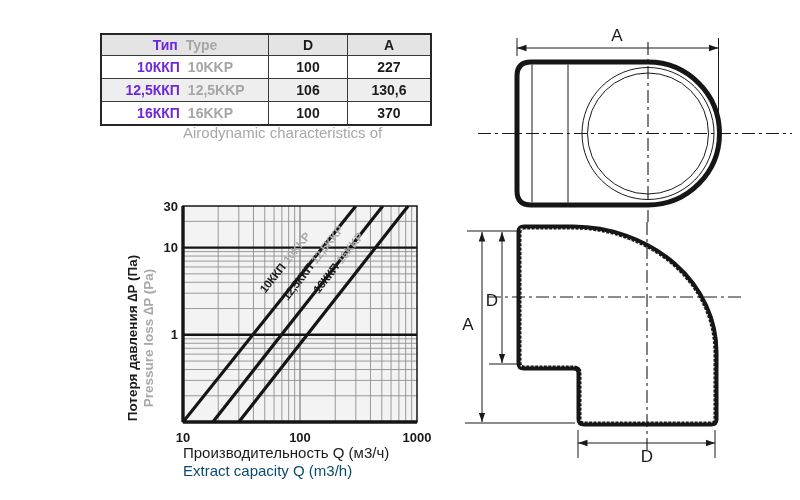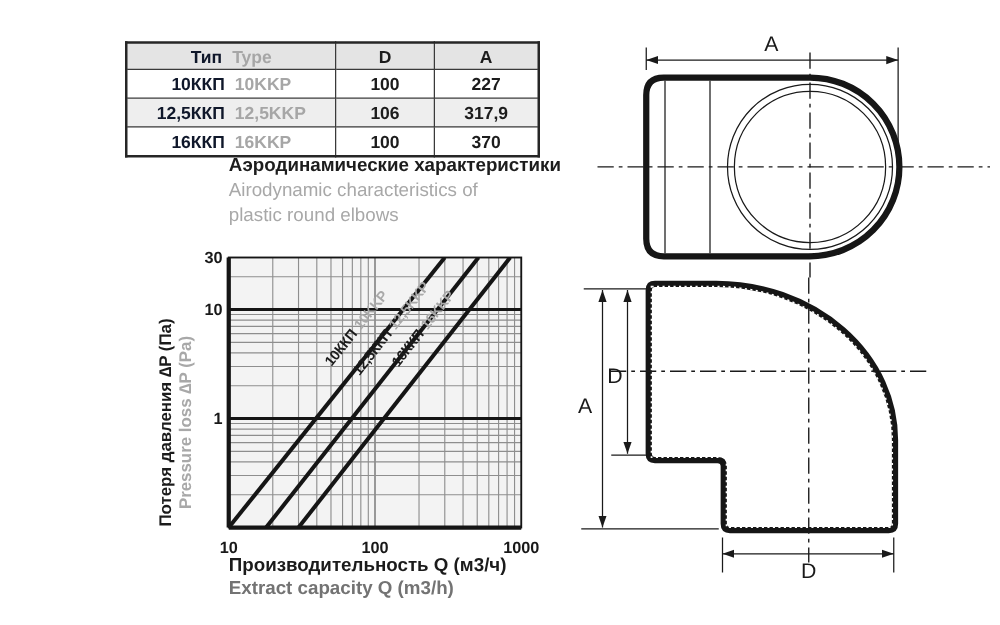--- a/index.html
+++ b/index.html
@@ -6,36 +6,36 @@
   #stage{position:relative;width:800px;height:500px;background:#fff;overflow:hidden;
          font-family:"Liberation Sans", sans-serif;color:#1c1c1c;}
   
   #spec-table{position:absolute;left:100px;top:33px;width:332px;border-collapse:collapse;
               border:2px solid #262626;font-size:14px;}
   #spec-table td,#spec-table th{border:1px solid #3a3a3a;text-align:center;padding:0;
               height:22px;font-weight:600;white-space:nowrap;}
   #spec-table thead th{height:20px;background:#e4e4e4;}
   #spec-table tr.alt{background:#eeeeee;}
   .col-type{width:168px}.col-d{width:80px}.col-a{width:84px}
-  .ru{color:#0f172a;font-weight:600;}
+  .ru{color:#6d28d9;font-weight:600;}
   .en{color:#a6a6a6;font-weight:600;margin-left:8px;}
   
   #chart-title{position:absolute;left:183px;top:123px;font-size:15px;line-height:20px;}
   #chart-title .t-ru{color:#1d1d1d;font-weight:600;}
   #chart-title .t-en{color:#a8a8a8;font-weight:400;}
   
   #y-axis-label{position:absolute;left:22px;top:321px;width:240px;height:34px;
                 transform:rotate(-90deg);transform-origin:center;text-align:center;
                 font-size:13.5px;font-weight:700;line-height:16px;white-space:nowrap;}
   #y-axis-label .t-ru{color:#1b1b1b;}
   #y-axis-label .t-en{color:#a8a8a8;}
-  #x-axis-label{position:absolute;left:183px;top:444px;font-size:15px;font-weight:700;
+  #x-axis-label{position:absolute;left:183px;top:444px;font-size:15px;font-weight:400;
                 line-height:17.5px;white-space:nowrap;}
   #x-axis-label .t-ru{color:#1b1b1b;}
-  #x-axis-label .t-en{color:#737373;}
+  #x-axis-label .t-en{color:#0c4a6e;}
   
   #chart-svg{position:absolute;left:153px;top:196px;}
   #chart-svg text{font-family:"Liberation Sans", sans-serif;}
   #draw-svg{position:absolute;left:455px;top:10px;}
   #draw-svg text{font-family:"Liberation Sans", sans-serif;font-size:17px;font-weight:400;fill:#1a1a1a;}
   .thin{stroke:#1a1a1a;stroke-width:1;fill:none;}
   .thick{stroke:#161616;stroke-width:5;fill:#fff;stroke-linejoin:round;}
   .cline{stroke:#1a1a1a;stroke-width:1.1;fill:none;stroke-dasharray:13 4 3 4;}
   .stipple{stroke:#ffffff;stroke-width:1.3;fill:none;stroke-dasharray:1.7 2.7;}
 </style>
@@ -56,34 +56,32 @@
     </thead>
     <tbody>
       <tr>
         <td><span class="ru">10ККП</span><span class="en">10KKP</span></td>
         <td>100</td>
         <td>227</td>
       </tr>
       <tr class="alt">
         <td><span class="ru">12,5ККП</span><span class="en">12,5KKP</span></td>
         <td>106</td>
-        <td>317,9</td>
+        <td>130,6</td>
       </tr>
       <tr>
         <td><span class="ru">16ККП</span><span class="en">16KKP</span></td>
         <td>100</td>
         <td>370</td>
       </tr>
     </tbody>
   </table>
 
   <div id="chart-title">
-    <div class="t-ru">Аэродинамические характеристики</div>
     <div class="t-en">Airodynamic characteristics of</div>
-    <div class="t-en">plastic round elbows</div>
   </div>
 
   <div id="y-axis-label">
     <div class="t-ru">Потеря давления  ∆P (Па)</div>
     <div class="t-en">Pressure loss  ∆P (Pa)</div>
   </div>
 
   <svg id="chart-svg" width="292" height="250" viewBox="0 0 292 250">
       <rect x="30" y="10" width="234" height="216" fill="#f3f3f3"></rect>
       <g stroke="#8e8e8e" stroke-width="0.9">

